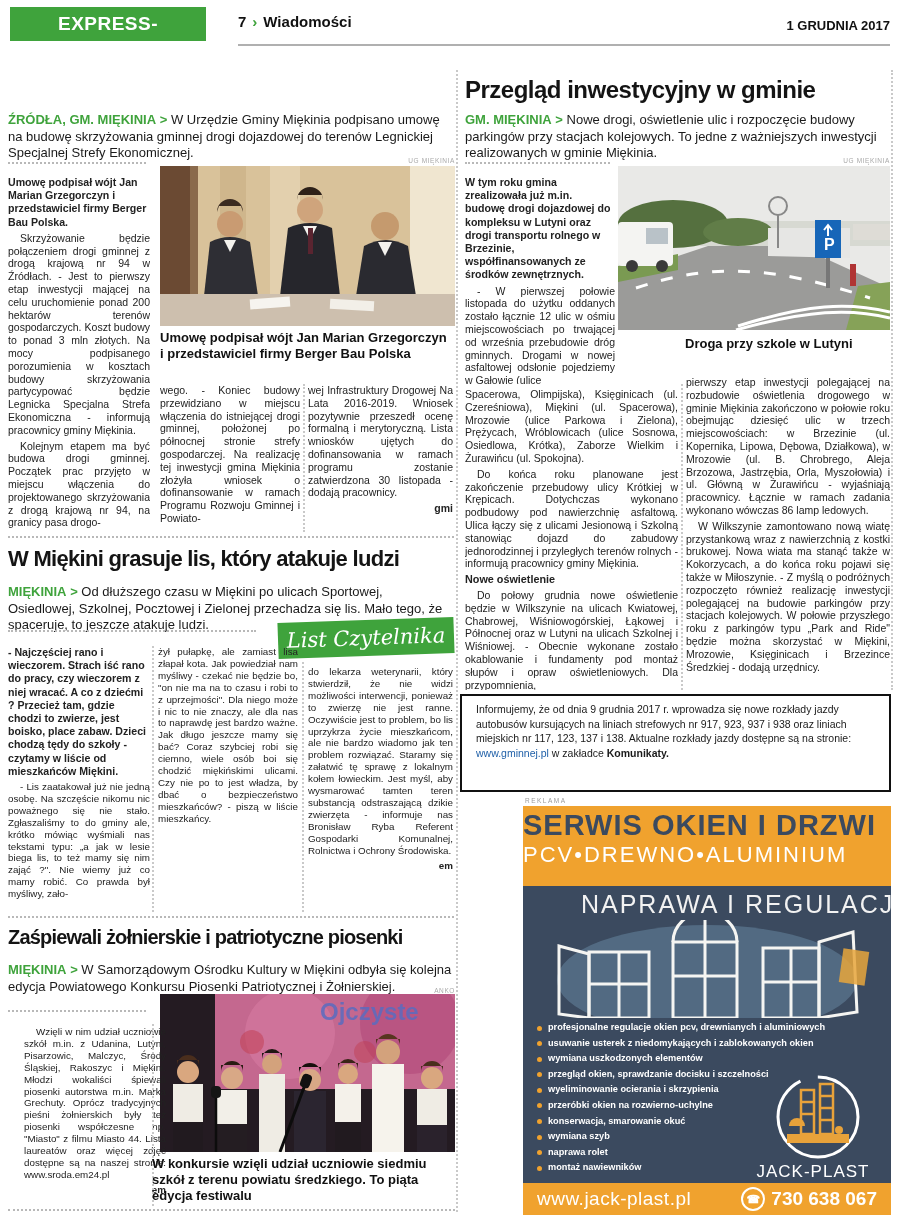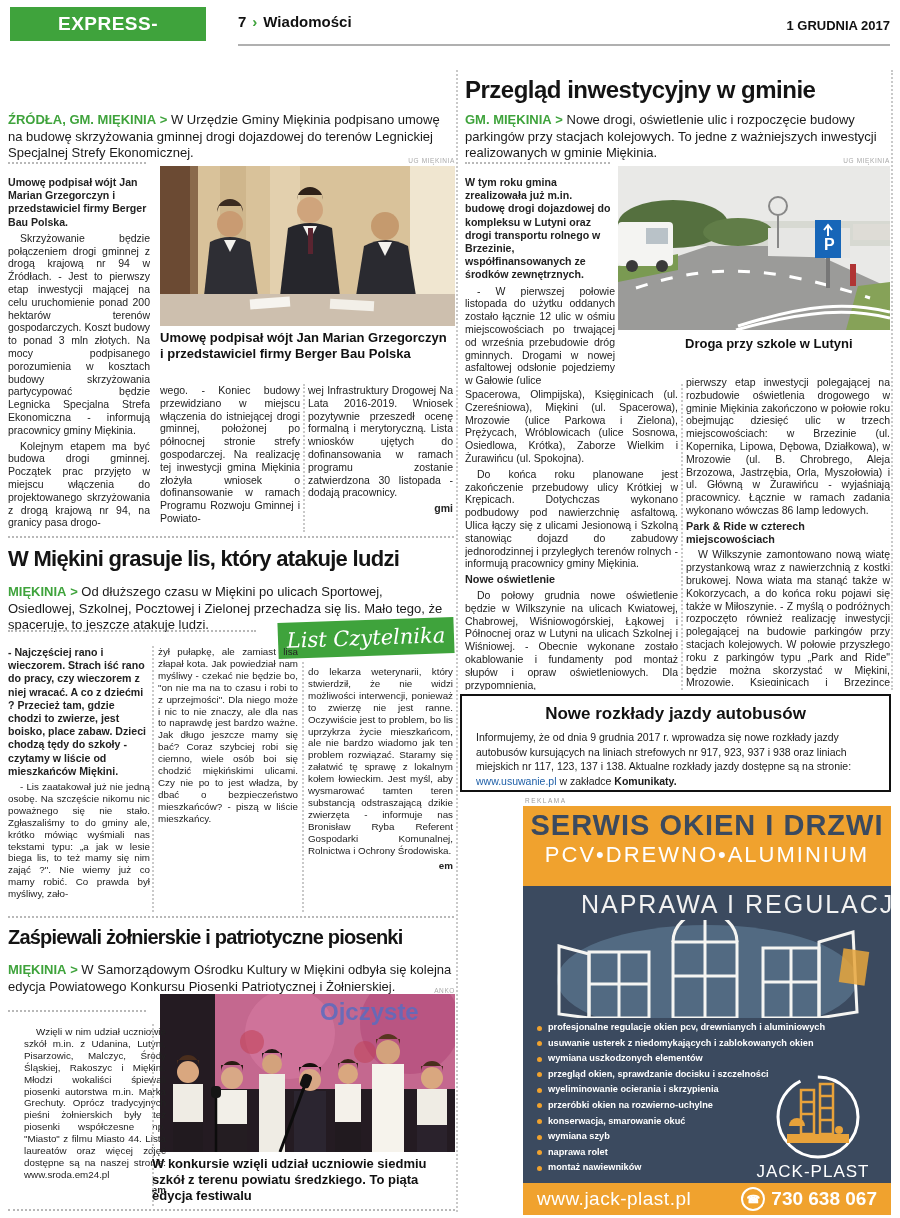--- a/index.html
+++ b/index.html
@@ -33,21 +33,21 @@
   .banner{background:#3fa33c;color:#fff;text-align:center;
           font-family:"DejaVu Serif",serif;font-style:italic;font-size:21px;
           line-height:36px;transform:rotate(-2deg);}
   .busbox{border:2px solid #111;background:#fff;padding:6px 14px;box-sizing:border-box;}
   .busbox h2{margin:2px 0 6px 0;text-align:center;font-size:17px;color:#111;}
   .busbody{font-size:10.5px;line-height:14.6px;color:#1a1a1a;}
   .link{color:#2060a8;}
   .bold{font-weight:bold;}
   .reklama{font-size:6.5px;color:#9a9a9a;letter-spacing:1.5px;}
   .ad{background:#3b4a5f;overflow:hidden;}
-  .ad-top{position:absolute;top:0;left:0;right:0;height:80px;background:#f0a22e;text-align:center;}
+  .ad-top{position:absolute;top:0;left:0;right:0;height:80px;background:#f0a22e;text-align:left;}
   .ad-l1{font-size:29px;font-weight:bold;color:#3b4a5f;letter-spacing:1px;margin-top:3px;}
   .ad-l2{font-size:22px;color:#fff;letter-spacing:2px;margin-top:0px;}
   .ad-naprawa{position:absolute;top:84px;left:0;width:100%;text-align:center;
               font-size:25px;color:#f2f2f2;letter-spacing:2px;padding-left:40px;}
   .ad-bullets{position:absolute;top:214px;left:14px;width:275px;margin:0;padding:0;list-style:none;}
   .ad-bullets li{color:#fff;font-weight:bold;font-size:9.2px;line-height:15.6px;
                  white-space:nowrap;padding-left:11px;position:relative;}
   .ad-bullets li::before{content:"";position:absolute;left:0;top:5.5px;width:5px;height:5px;
                  border-radius:50%;background:#f0a22e;}
   .ad-brand{position:absolute;right:8px;top:356px;width:140px;text-align:center;
@@ -248,28 +248,26 @@
 
   <div class="abs body" style="left:465px;top:388px;width:213px;height:302px;">
     <p>Spacerowa, Olimpijska), Księginicach (ul. Czereśniowa), Miękini (ul. Spacerowa), Mrozowie (ulice Parkowa i Zielona), Prężycach, Wróblowicach (ulice Sosnowa, Osiedlowa, Krótka), Zaborze Wielkim i Żurawińcu (ul. Spokojna).</p>
     <p class="ind">Do końca roku planowane jest zakończenie przebudowy ulicy Krótkiej w Krępicach. Dotychczas wykonano podbudowy pod nawierzchnię asfaltową. Ulica łączy się z ulicami Jesionową i Szkolną stanowiąc dojazd do zabudowy jednorodzinnej i przyległych terenów rolnych - informują pracownicy gminy Miękinia.</p>
     <p class="subhead">Nowe oświetlenie</p>
     <p class="ind">Do połowy grudnia nowe oświetlenie będzie w Wilkszynie na ulicach Kwiatowej, Chabrowej, Wiśniowogórskiej, Łąkowej i Północnej oraz w Lutyni na ulicach Szkolnej i Wiśniowej. - Obecnie wykonane zostało okablowanie i fundamenty pod montaż słupów i opraw oświetleniowych. Dla przypomnienia,</p>
   </div>
   <div class="abs dot-v" style="left:681px;top:384px;height:306px;"></div>
   <div class="abs body" style="left:686px;top:376px;width:204px;height:310px;">
     <p>pierwszy etap inwestycji polegającej na rozbudowie oświetlenia drogowego w gminie Miękinia zakończono w połowie roku obejmując dziesięć ulic w trzech miejscowościach: w Brzezinie (ul. Kopernika, Lipowa, Dębowa, Działkowa), w Mrozowie (ul. B. Chrobrego, Aleja Brzozowa, Jastrzębia, Orla, Myszołowia) i ul. Główną w Żurawińcu - wyjaśniają pracownicy. Łącznie w ramach zadania wykonano wówczas 86 lamp ledowych.</p>
-    <p class="subhead">Park &amp; Ride w czterech miejscowościach</p>
     <p class="ind"><span>W Wilkszynie zamontowano nową wiatę przystankową wraz z nawierzchnią z kostki brukowej. Nowa wiata ma stanąć także w Kokorzycach, a do końca roku pojawi się także w Miłoszynie. - Z myślą o podróżnych rozpoczęto również realizację inwestycji polegającej na budowie parkingów przy stacjach kolejowych. W połowie przyszłego roku z parkingów typu „Park and Ride" będzie można skorzystać w Miękini, Mrozowie, Księginicach i Brzezince Średzkiej - dodają urzędnicy.</span>
       </p>
   </div>
 
   <div class="abs busbox" style="left:460px;top:694px;width:431px;height:98px;">
-    <h2>Nowe rozkłady jazdy autobusów</h2>
-    <p class="busbody" style="margin:0"><span>Informujemy, że od dnia 9 grudnia 2017 r. wprowadza się nowe rozkłady jazdy autobusów kursujących na liniach strefowych nr 917, 923, 937 i 938 oraz liniach miejskich nr 117, 123, 137 i 138. Aktualne rozkłady jazdy dostępne są na stronie: </span><span class="link">www.usuwanie.pl</span><span> w zakładce </span><span class="bold">Komunikaty.</span></p>
+    <p class="busbody" style="margin:0"><span>Informujemy, że od dnia 9 grudnia 2017 r. wprowadza się nowe rozkłady jazdy autobusów kursujących na liniach strefowych nr 917, 923, 937 i 938 oraz liniach miejskich nr 117, 123, 137 i 138. Aktualne rozkłady jazdy dostępne są na stronie: </span><span class="link">www.gminnej.pl</span><span> w zakładce </span><span class="bold">Komunikaty.</span></p>
   </div>
 
   <div class="abs reklama" style="left:525px;top:797px;">REKLAMA</div>
 
   <div class="abs ad" style="left:523px;top:806px;width:368px;height:409px;">
     <div class="ad-top">
       <div class="ad-l1">SERWIS OKIEN I DRZWI</div>
       <div class="ad-l2">PCV•DREWNO•ALUMINIUM</div>
     </div>
     <div class="ad-naprawa">NAPRAWA I REGULACJA</div>

